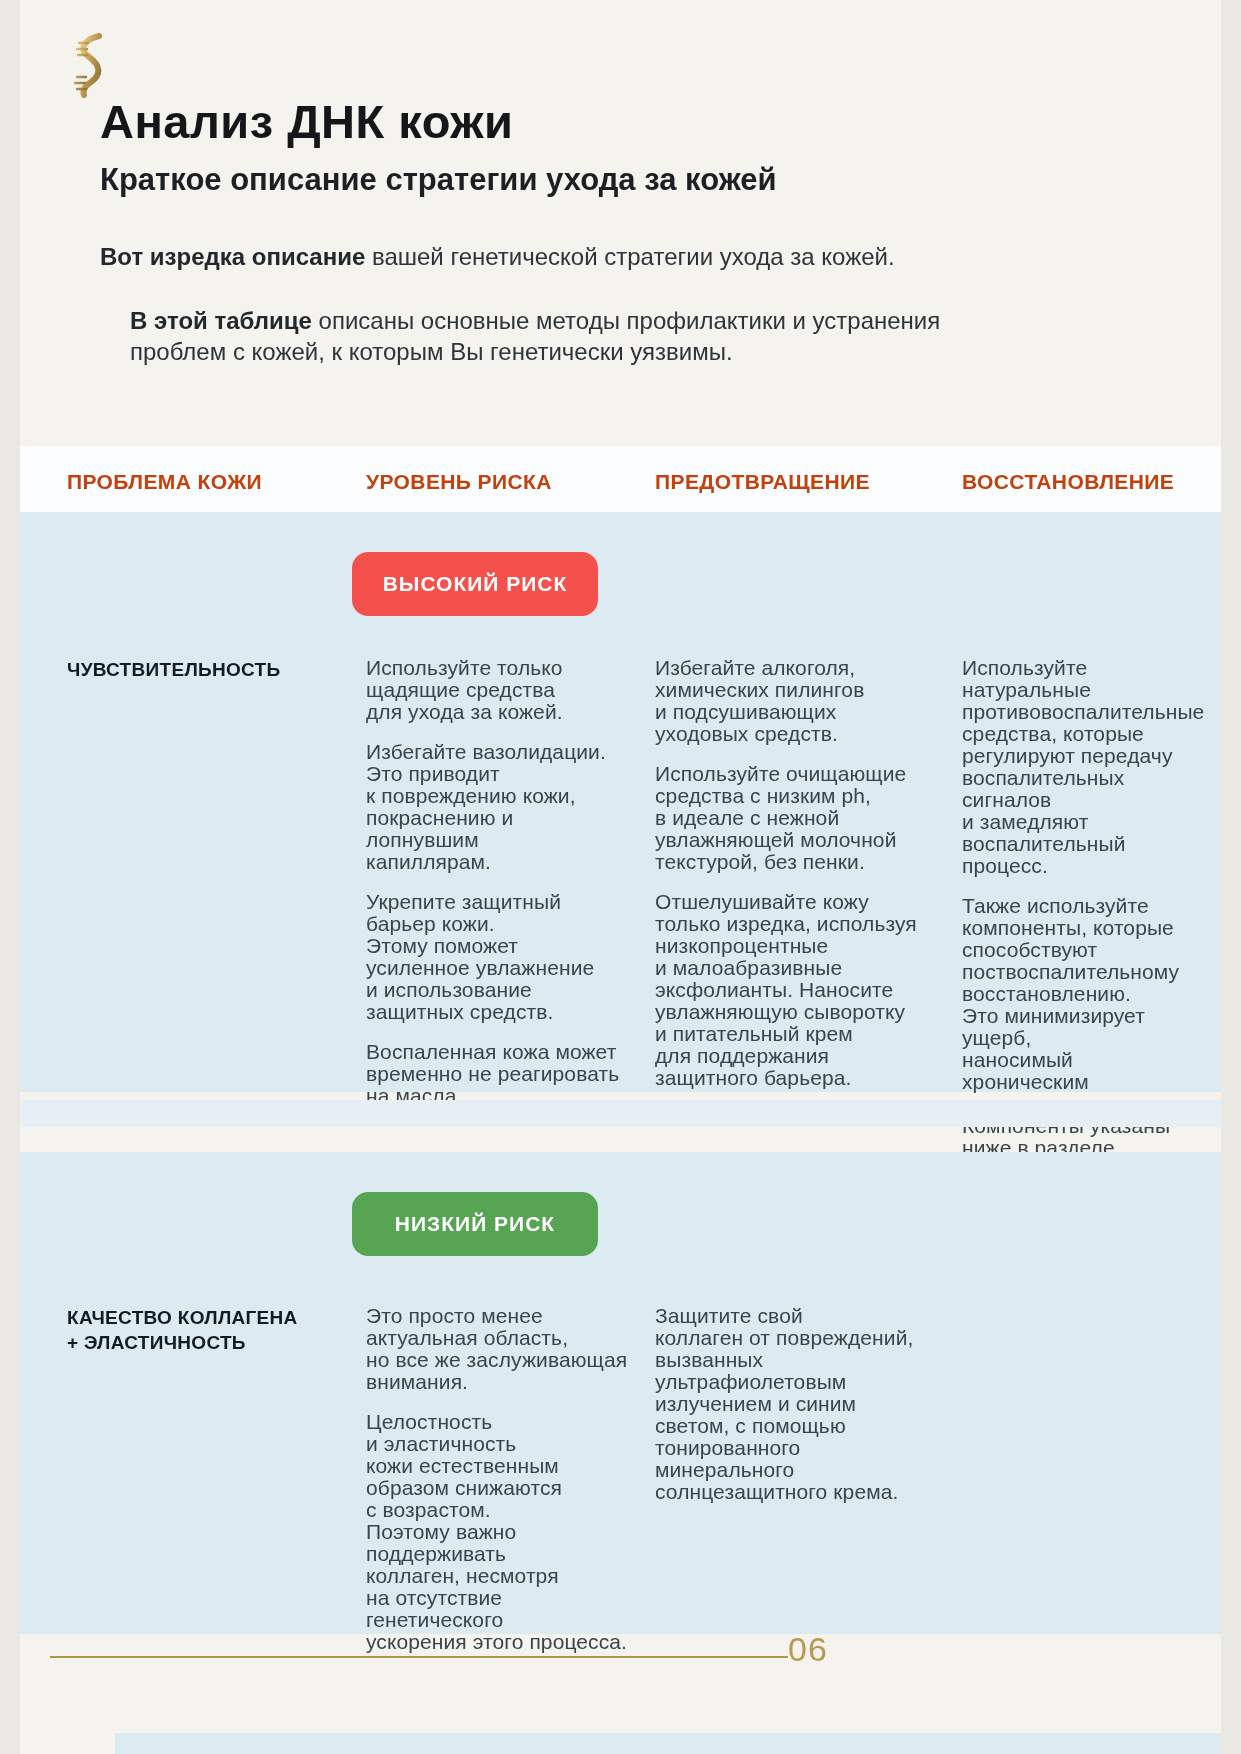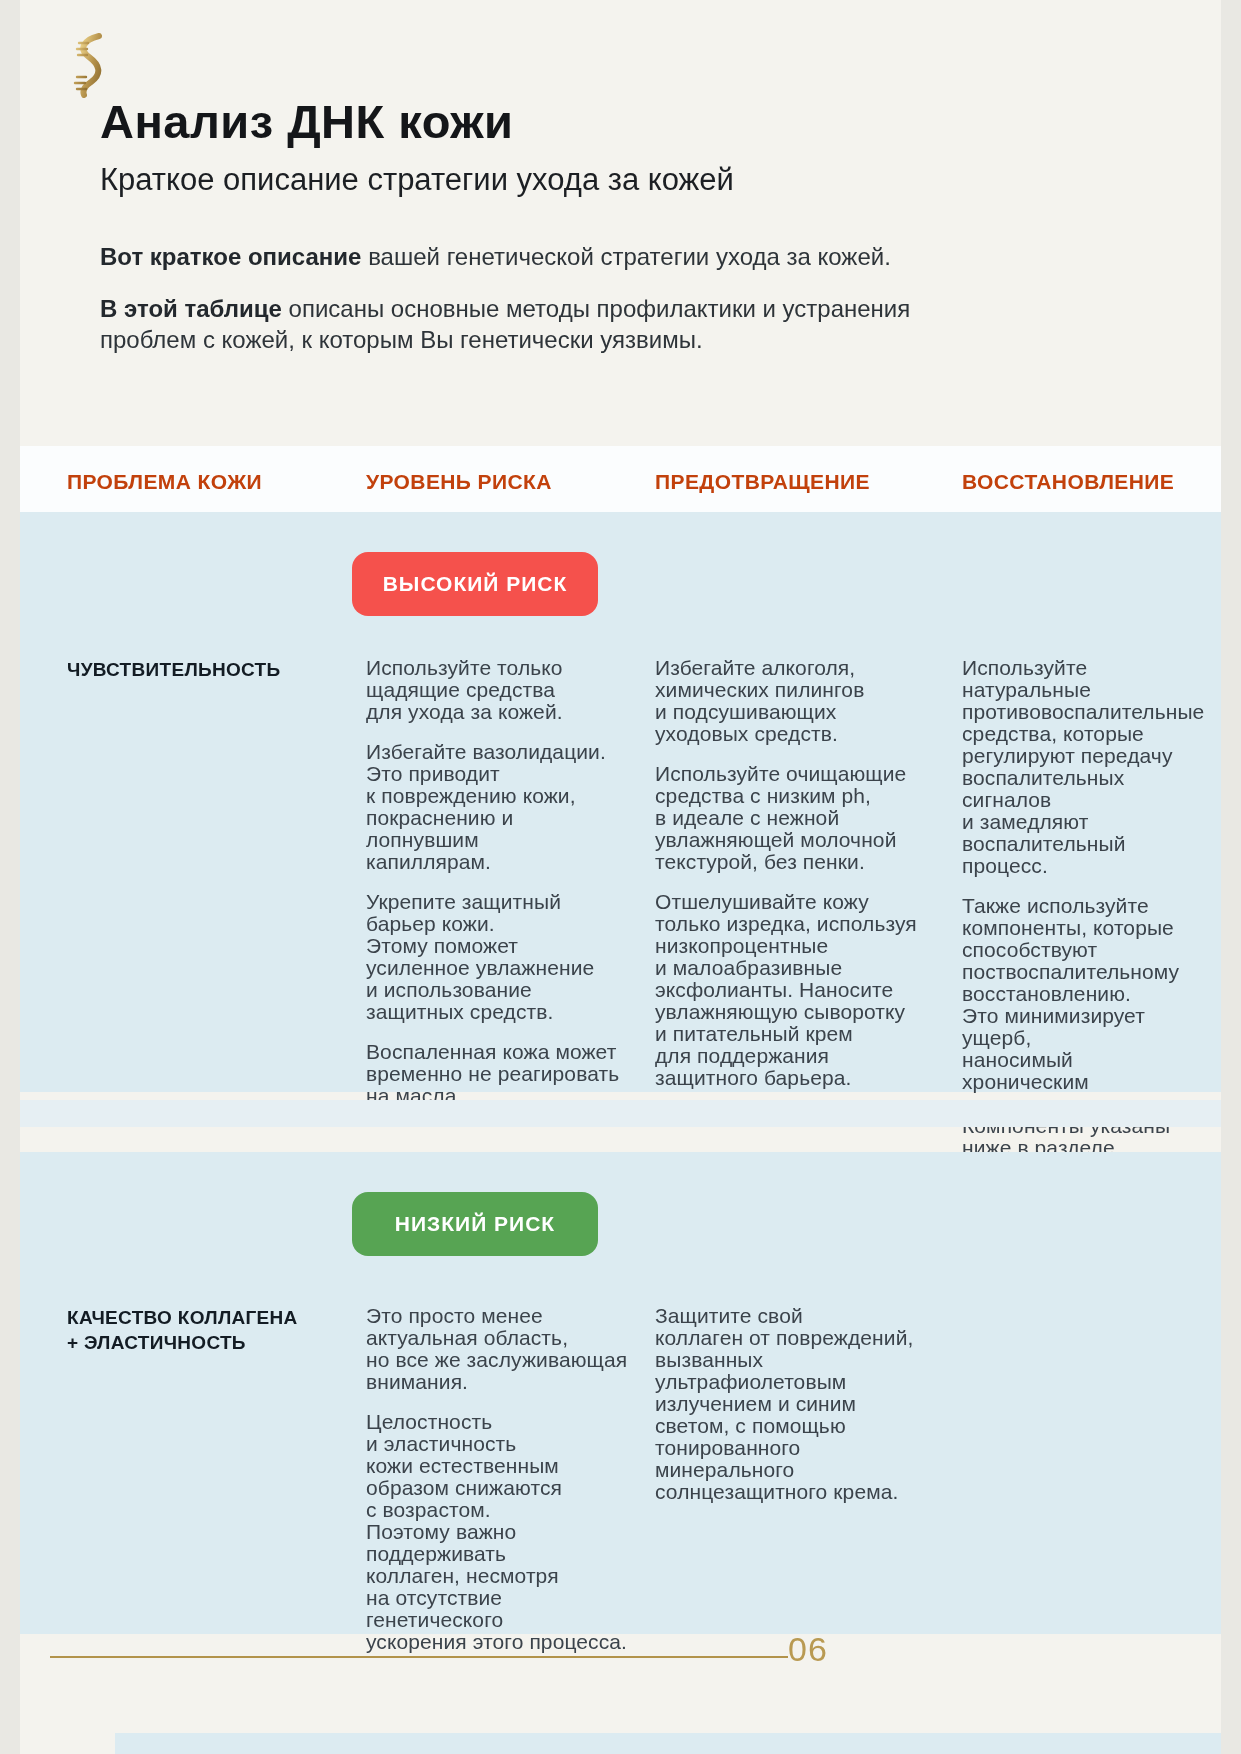--- a/index.html
+++ b/index.html
@@ -10,26 +10,26 @@
     font-family:"Liberation Sans","DejaVu Sans",sans-serif;
     color:#3b434b;
   }
   .logo { position:absolute; top:32px; left:48px; }
   .doc-title {
     position:absolute; top:94px; left:80px;
     font-size:47px; font-weight:bold; letter-spacing:.5px; color:#141619;
   }
   .doc-subtitle {
     position:absolute; top:162px; left:80px;
-    font-size:31px; font-weight:normal; color:#1c1f23;
+    font-size:31px; font-weight:bold; color:#1c1f23;
   }
   .intro { position:absolute; left:80px; width:1030px; font-size:24px; line-height:31px; color:#2e3439; white-space:pre-line; }
   .intro b { color:#23282d; }
   .intro-1 { top:241px; }
-  .intro-2 { top:293px; }
+  .intro-2 { top:305px;margin-left:30px; }
 
   .table-header {
     position:absolute; top:446px; left:0; width:1241px; height:66px;
     background:#fbfdfe; display:grid;
     grid-template-columns:299px 289px 307px 299px;
     padding-left:47px; align-items:center;
   }
   .th { font-size:21px; font-weight:bold; color:#c2410c; letter-spacing:.4px; padding-top:6px; }
 
   .tbl-section { position:absolute; left:0; width:1241px; background:#dcebf1; }
@@ -79,21 +79,21 @@
         </linearGradient>
       </defs>
       <path d="M31 4 C14 8 11 18 21 25 C32 33 34 42 23 50 C17 54 14 58 16 63" fill="none" stroke="url(#goldg)" stroke-width="6" stroke-linecap="round"></path>
       <path d="M11 11 h9 M9 17 h10 M10 23 h9 M9 45 h9 M7 51 h10 M9 57 h9" fill="none" stroke="url(#goldg)" stroke-width="2.4" stroke-linecap="round"></path>
     </svg>
   </div>
 
   <h1 class="doc-title">Анализ ДНК кожи</h1>
   <h2 class="doc-subtitle">Краткое описание стратегии ухода за кожей</h2>
 
-  <p class="intro intro-1"><b>Вот краткое описание</b><span> вашей генетической стратегии ухода за кожей.</span></p>
+  <p class="intro intro-1"><b>Вот изредка описание</b><span> вашей генетической стратегии ухода за кожей.</span></p>
   <p class="intro intro-2"><b>В этой таблице</b><span> описаны основные методы профилактики и устранения
 проблем с кожей, к которым Вы генетически уязвимы.</span></p>
 
   <div class="table-header">
     <div class="th">ПРОБЛЕМА КОЖИ</div>
     <div class="th">УРОВЕНЬ РИСКА</div>
     <div class="th">ПРЕДОТВРАЩЕНИЕ</div>
     <div class="th">ВОССТАНОВЛЕНИЕ</div>
   </div>
 

